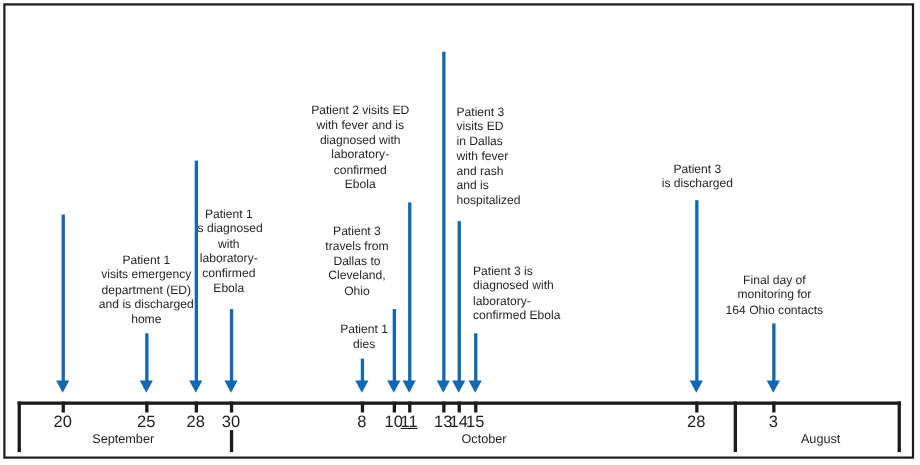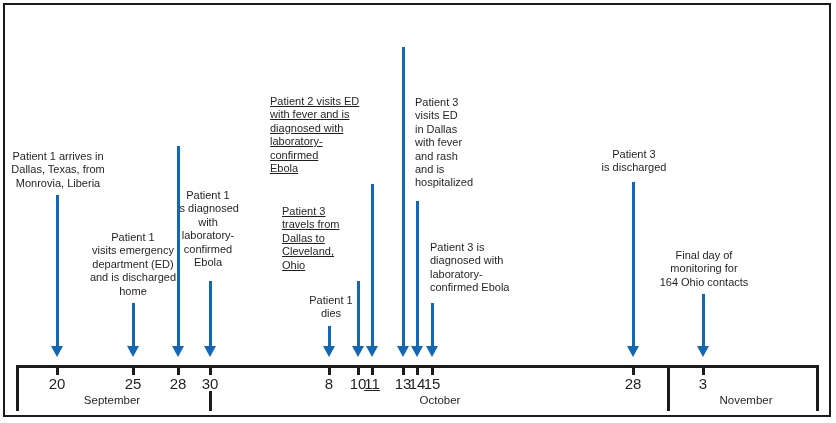--- a/index.html
+++ b/index.html
@@ -15,21 +15,21 @@
     position:absolute;left:3px;top:3px;width:828px;height:414px;
     border:2.5px solid #1c1a1a;box-sizing:border-box;
   }
   .ann{
     position:absolute;
     font-size:11px;line-height:13.4px;
     white-space:pre-line;
     color:#231f20;
   }
   .ann.center{text-align:center;}
-  .ann.right{text-align:left;text-decoration:underline;}
+  .ann.right{text-align:center;}
   .ann.left{text-align:left;}
   .arrow{position:absolute;width:12px;}
   .arrow .shaft{
     position:absolute;left:4.5px;top:0;bottom:9px;width:3px;
     background:#1268b3;
   }
   .arrow .head{
     position:absolute;bottom:0;left:0;width:0;height:0;
     border-left:6px solid transparent;
     border-right:6px solid transparent;
@@ -47,23 +47,20 @@
     position:absolute;top:394px;width:90px;
     font-size:11.5px;text-align:center;color:#231f20;
   }
 </style>
 </head>
 <body>
 
 <div class="figure">
   <div class="frame"></div>
 
-  <div class="ann center" style="left:3px;top:150px;width:110px;">Patient 1 arrives in
-Dallas, Texas, from
-Monrovia, Liberia</div>
   <div class="ann center" style="left:78px;top:231px;width:110px;">Patient 1
 visits emergency
 department (ED)
 and is discharged
 home</div>
   <div class="ann center" style="left:163px;top:189px;width:90px;">Patient 1
 is diagnosed
 with
 laboratory-
 confirmed
@@ -174,14 +171,14 @@
   <div class="tick-label" style="left:345px;">10</div>
   <div class="tick-label" style="left:359px;text-decoration:underline;">11</div>
   <div class="tick-label" style="left:390px;">13</div>
   <div class="tick-label" style="left:404px;">14</div>
   <div class="tick-label" style="left:419px;">15</div>
   <div class="tick-label" style="left:620px;">28</div>
   <div class="tick-label" style="left:690px;">3</div>
 
   <div class="month-label" style="left:67px;">September</div>
   <div class="month-label" style="left:395px;">October</div>
-  <div class="month-label" style="left:701px;">November</div>
+  <div class="month-label" style="left:701px;">August</div>
 </div>
 
 </body></html>

